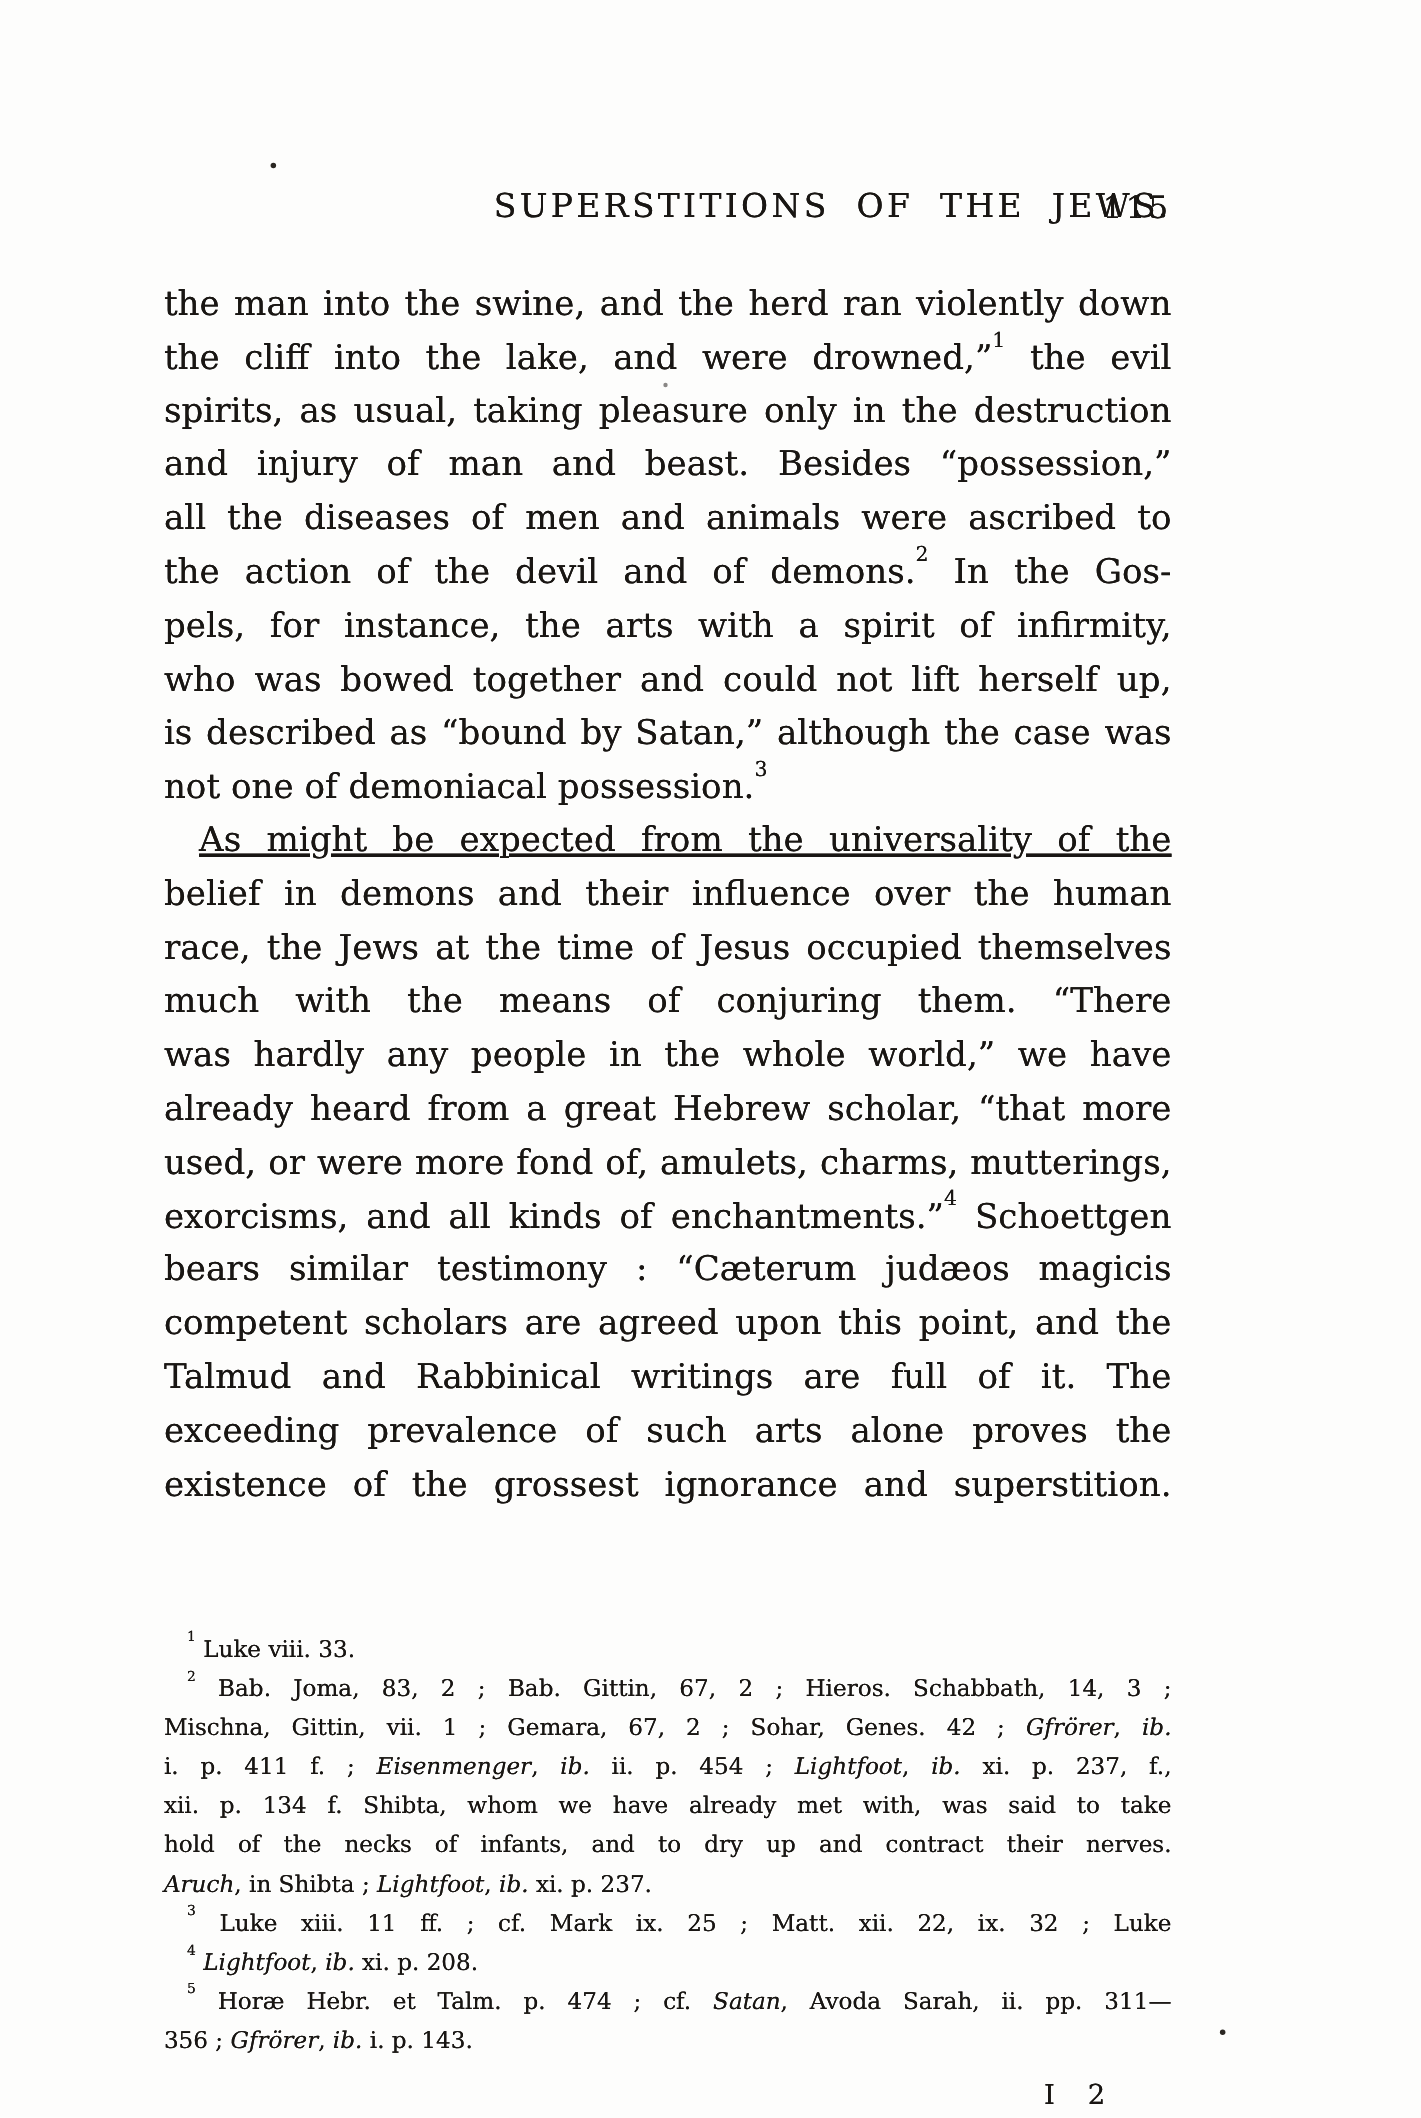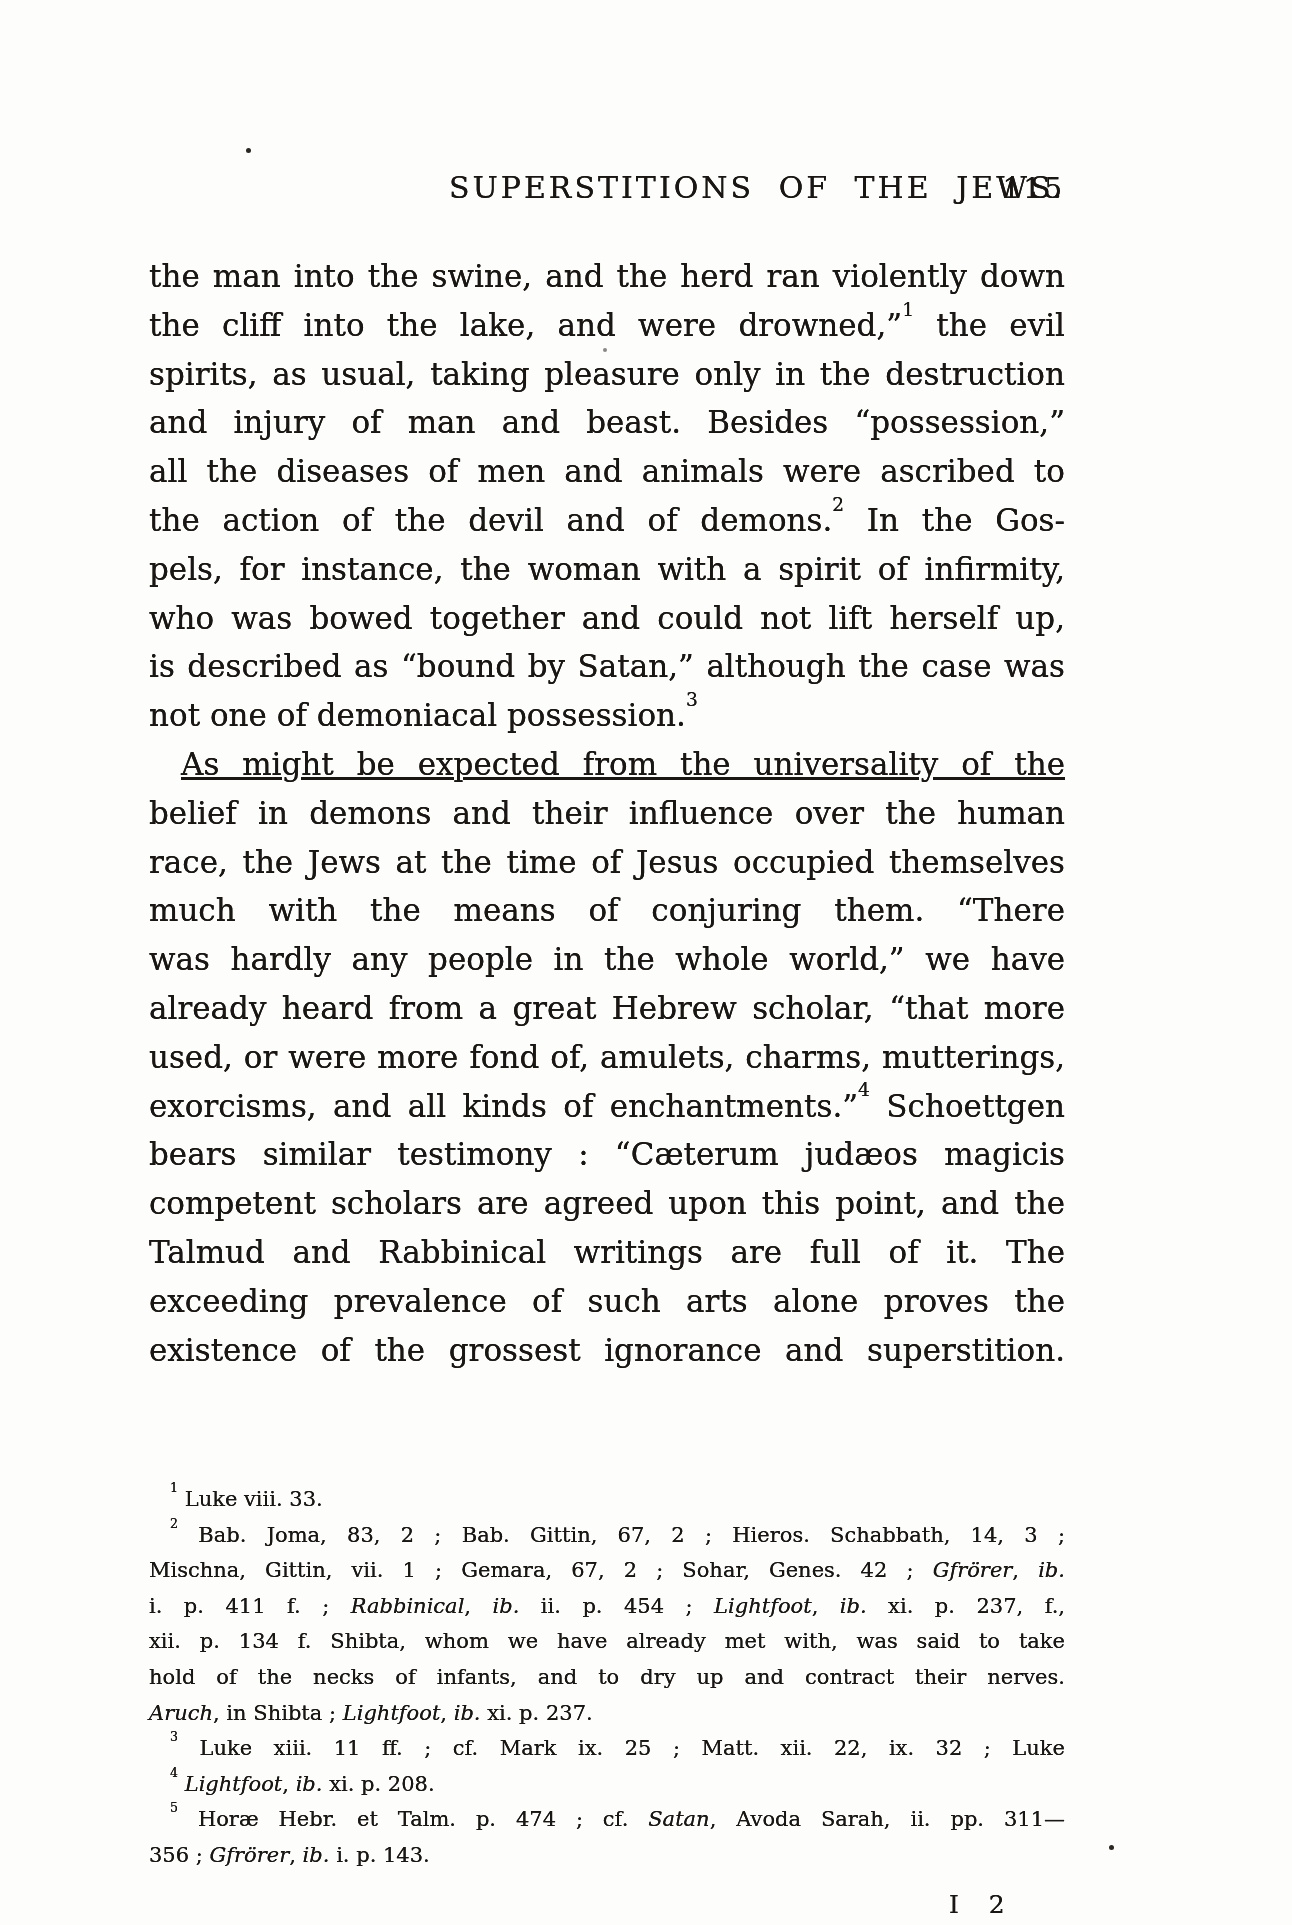--- a/index.html
+++ b/index.html
@@ -61,21 +61,21 @@
     <div class="page-num">115</div>
   </div>
 
   <div class="body-text">
       <div class="ln j">the man into the swine, and the herd ran violently down</div>
       <div class="ln j">the cliff into the lake, and were drowned,”<sup>1</sup> the evil</div>
       <div class="ln j">spirits, as usual, taking pleasure only in the destruction</div>
       <div class="ln j">and injury of man and beast. Besides “possession,”</div>
       <div class="ln j">all the diseases of men and animals were ascribed to</div>
       <div class="ln j">the action of the devil and of demons.<sup>2</sup> In the Gos-</div>
-      <div class="ln j">pels, for instance, the woman with a spirit of infirmity,</div>
+      <div class="ln j">pels, for instance, the arts with a spirit of infirmity,</div>
       <div class="ln j">who was bowed together and could not lift herself up,</div>
       <div class="ln j">is described as “bound by Satan,” although the case was</div>
       <div class="ln">not one of demoniacal possession.<sup>3</sup></div>
       <div class="ln j ind">As might be expected from the universality of the</div>
       <div class="ln j">belief in demons and their influence over the human</div>
       <div class="ln j">race, the Jews at the time of Jesus occupied themselves</div>
       <div class="ln j">much with the means of conjuring them. “There</div>
       <div class="ln j">was hardly any people in the whole world,” we have</div>
       <div class="ln j">already heard from a great Hebrew scholar, “that more</div>
       <div class="ln j">used, or were more fond of, amulets, charms, mutterings,</div>
@@ -84,21 +84,21 @@
       <div class="ln j">competent scholars are agreed upon this point, and the</div>
       <div class="ln j">Talmud and Rabbinical writings are full of it. The</div>
       <div class="ln j">exceeding prevalence of such arts alone proves the</div>
       <div class="ln j">existence of the grossest ignorance and superstition.</div>
     </div>
 
   <div class="footnotes">
       <div class="ln ind"><sup>1</sup> Luke viii. 33.</div>
       <div class="ln j ind"><sup>2</sup> Bab. Joma, 83, 2 ; Bab. Gittin, 67, 2 ; Hieros. Schabbath, 14, 3 ;</div>
       <div class="ln j">Mischna, Gittin, vii. 1 ; Gemara, 67, 2 ; Sohar, Genes. 42 ; <span class="it">Gfrörer</span>, <span class="it">ib.</span></div>
-      <div class="ln j">i. p. 411 f. ; <span class="it">Rabbinical</span>, <span class="it">ib.</span> ii. p. 454 ; <span class="it">Lightfoot</span>, <span class="it">ib.</span> xi. p. 237, f.,</div>
+      <div class="ln j">i. p. 411 f. ; <span class="it">Eisenmenger</span>, <span class="it">ib.</span> ii. p. 454 ; <span class="it">Lightfoot</span>, <span class="it">ib.</span> xi. p. 237, f.,</div>
       <div class="ln j">xii. p. 134 f. Shibta, whom we have already met with, was said to take</div>
       <div class="ln j">hold of the necks of infants, and to dry up and contract their nerves.</div>
       <div class="ln"><span class="it">Aruch</span>, in Shibta ; <span class="it">Lightfoot</span>, <span class="it">ib.</span> xi. p. 237.</div>
       <div class="ln j ind"><sup>3</sup> Luke xiii. 11 ff. ; cf. Mark ix. 25 ; Matt. xii. 22, ix. 32 ; Luke</div>
       <div class="ln ind"><sup>4</sup> <span class="it">Lightfoot</span>, <span class="it">ib.</span> xi. p. 208.</div>
       <div class="ln j ind"><sup>5</sup> Horæ Hebr. et Talm. p. 474 ; cf. <span class="it">Satan</span>, Avoda Sarah, ii. pp. 311—</div>
       <div class="ln">356 ; <span class="it">Gfrörer</span>, <span class="it">ib.</span> i. p. 143.</div>
     </div>
 
   <div class="sig">I 2</div>

